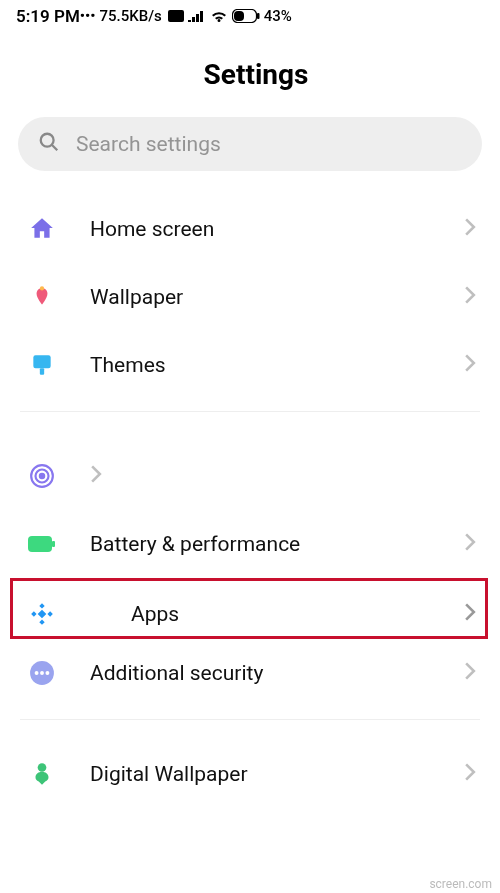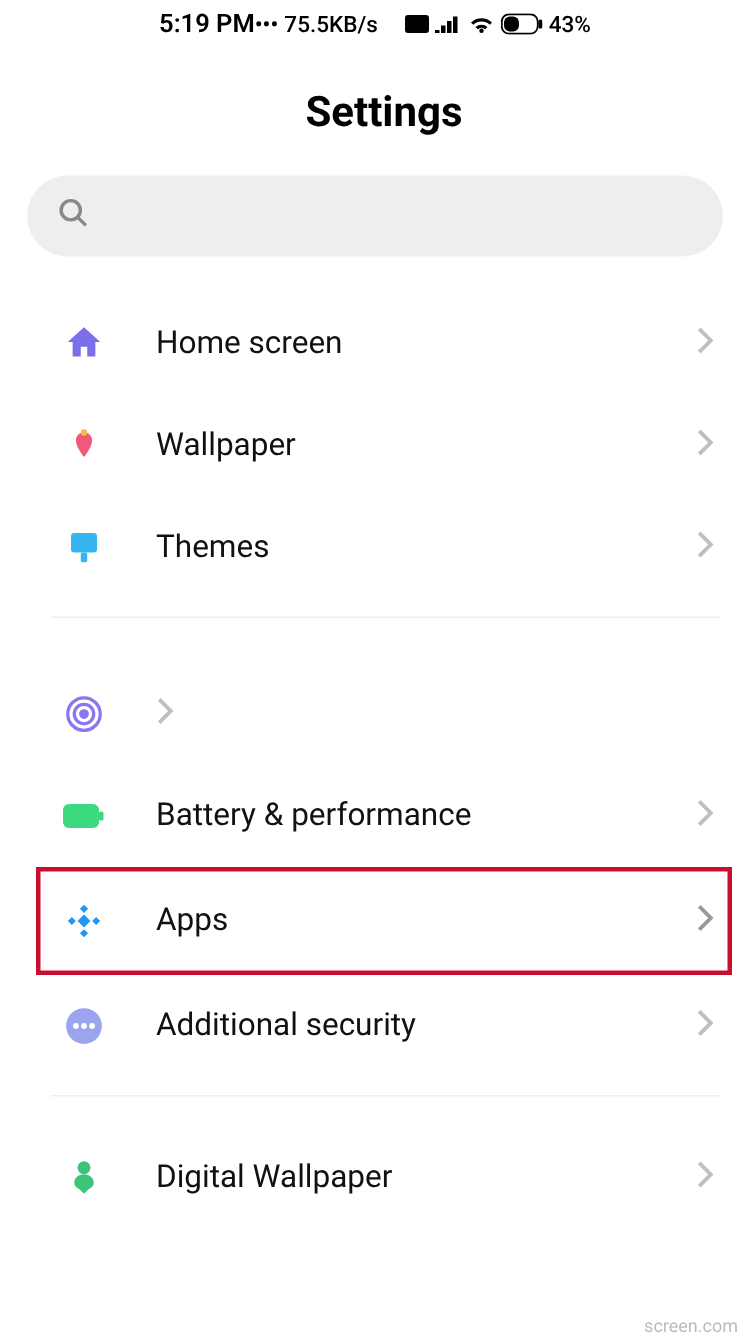--- a/index.html
+++ b/index.html
@@ -7,49 +7,49 @@
       width: 500px;
       height: 893px;
       background: #ffffff;
       font-family: -apple-system, BlinkMacSystemFont, "Segoe UI", Roboto, sans-serif;
       color: #000;
       position: relative;
       overflow: hidden;
     }
     .status-bar {
       display: flex;
-      justify-content: center;
+      justify-content: flex-start;
       align-items: center;
       padding: 6px 16px 4px 16px;
       font-size: 17px;
       font-weight: 500;
     }
     .status-left { font-weight: 600; }
     .status-right { display: flex; align-items: center; gap: 4px; font-size: 15px; }
-    .status-right .kbs { margin-right: 14px; }
+    .status-right .kbs { margin-right: 2px; }
     .title {
       text-align: center;
       font-size: 28px;
       font-weight: 700;
       margin-top: 28px;
       margin-bottom: 26px;
       margin-left: 12px;
     }
     .search-box {
       margin: 0 18px 20px 18px;
       background: #eeeeee;
       border-radius: 30px;
       display: flex;
       align-items: center;
       padding: 14px 20px;
       gap: 16px;
     }
     .search-box .icon { color: #888; flex-shrink: 0; }
     .search-box .placeholder { color: #949494; font-size: 21px; }
-    .list { margin-top: 24px; margin-left: 14px; }
+    .list { margin-top: 24px; }
     .row {
       display: flex;
       align-items: center;
       padding: 20px 24px 20px 28px;
       position: relative;
     }
     .row .icon {
       width: 28px;
       height: 28px;
       display: flex;
@@ -115,20 +115,21 @@
 
 <div class="title">Settings</div>
 
 <div class="search-box">
   <span class="icon">
     <svg width="22" height="22" viewBox="0 0 24 24" fill="none" stroke="#888" stroke-width="2.5">
         <circle cx="10" cy="10" r="7"></circle>
         <line x1="15" y1="15" x2="21" y2="21"></line>
       </svg>
   </span>
+  <span class="placeholder">Search settings</span>
 </div>
 
 <div class="list">
 
   <div class="row">
     <span class="icon">
       <svg width="26" height="26" viewBox="0 0 24 24" fill="#7b6fe8">
           <path d="M12 2L2 11h3v9h5v-6h4v6h5v-9h3z"></path>
         </svg>
     </span>
@@ -195,21 +196,21 @@
         </svg>
     </span>
     <span class="label">Battery &amp; performance</span>
     <span class="chev">
       <svg width="12" height="18" viewBox="0 0 8 14" fill="none" stroke="#bfbfbf" stroke-width="2">
           <path d="M1 1l6 6-6 6"></path>
         </svg>
     </span>
   </div>
 
-  <div class="row" style="padding-top:22px;padding-bottom:22px;">
+  <div class="row" style="padding-top:22px;padding-bottom:11px;gap:41px;">
     <span class="highlight"></span>
     <span class="icon">
       <svg width="26" height="26" viewBox="0 0 24 24" fill="#2196f3">
           <path d="M12 2l2.5 2.5L12 7 9.5 4.5zM19.5 9.5L22 12l-2.5 2.5L17 12zM4.5 9.5L7 12l-2.5 2.5L2 12zM12 17l2.5 2.5L12 22l-2.5-2.5zM12 8l4 4-4 4-4-4z"></path>
         </svg>
     </span>
     <span class="label">Apps</span>
     <span class="chev">
       <svg width="12" height="18" viewBox="0 0 8 14" fill="none" stroke="#999" stroke-width="2">
           <path d="M1 1l6 6-6 6"></path>

